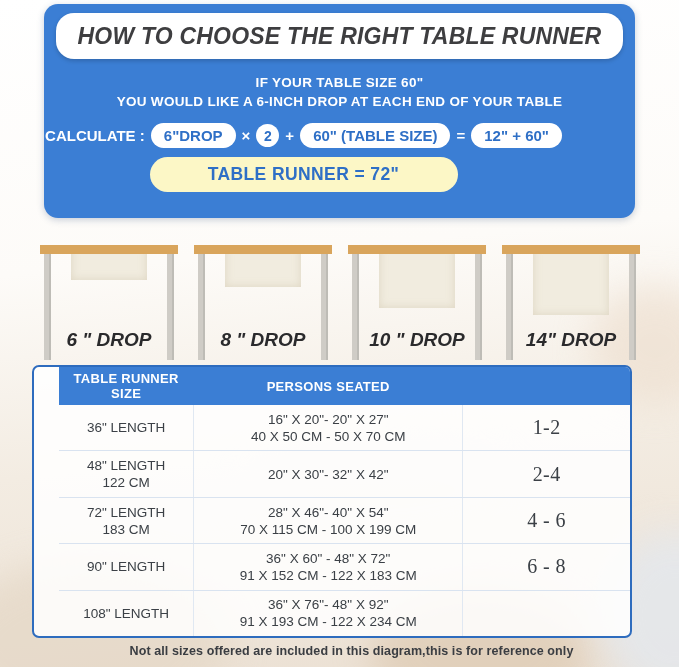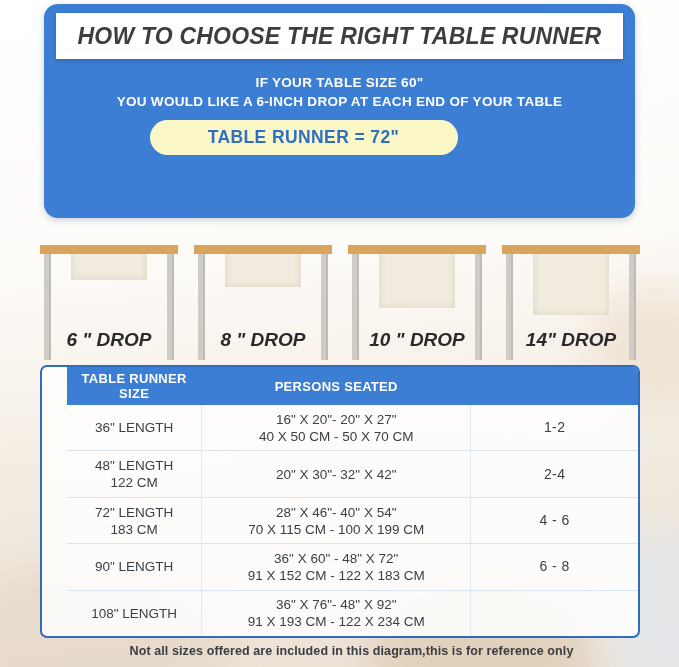--- a/index.html
+++ b/index.html
@@ -9,21 +9,21 @@
   .bg-blob{position:absolute;border-radius:50%;filter:blur(18px);}
   .blob1{left:-50px;top:560px;width:280px;height:170px;background:#e5d8c7;opacity:.75;}
   .blob2{left:370px;top:590px;width:220px;height:130px;background:#d9c3a8;opacity:.55;}
   .blob3{left:600px;top:530px;width:150px;height:170px;background:#e4e8ed;opacity:.85;}
   .blob4{left:590px;top:285px;width:130px;height:120px;background:#ecdccb;opacity:.6;}
   .blob5{left:240px;top:430px;width:280px;height:120px;background:#f0e8dd;opacity:.5;}
 
   
   .blue-panel{position:absolute;left:44px;top:4px;width:591px;height:214px;
     background:var(--blue,#3b7ed4);border-radius:14px;box-shadow:0 2px 7px rgba(40,70,120,.25);}
-  .title-box{margin:9px auto 14px;width:567px;height:46px;background:#fff;border-radius:0;
+  .title-box{margin:9px auto 14px;width:567px;height:46px;background:#fff;border-radius:18px;
     display:flex;align-items:center;justify-content:center;box-shadow:0 2px 4px rgba(0,0,0,.18);}
   .title-box h1{margin:0;font-size:23px;font-weight:bold;font-style:italic;
     color:var(--title-text,#3e3e40);letter-spacing:.2px;white-space:nowrap;}
   .subtitle{margin-top:7px;text-align:center;color:#fff;font-weight:bold;
     font-size:13.5px;line-height:19px;letter-spacing:.3px;}
   .calc-row{position:relative;left:-36px;margin-top:12px;display:flex;align-items:center;
     justify-content:center;gap:6px;color:#fff;font-weight:bold;font-size:15px;white-space:nowrap;}
   .pill{background:#fff;color:var(--pill-blue,#2e6fc6);border-radius:15px;padding:4px 13px;
     font-weight:bold;font-size:15px;white-space:nowrap;}
   .mult-circle{width:23px;height:23px;border-radius:50%;background:#fff;color:var(--pill-blue,#2e6fc6);
@@ -41,34 +41,34 @@
   .leg{position:absolute;top:9px;width:7px;height:106px;background:var(--leg,#cfccc6);
     box-shadow:inset -2px 0 0 rgba(0,0,0,.08);}
   .leg.left{left:4px;}
   .leg.right{right:4px;}
   .runner{position:absolute;top:0;left:50%;transform:translateX(-50%);width:76px;
     background:var(--runner,#f1ecdf);box-shadow:inset 0 0 8px rgba(185,172,140,.35);}
   .drop-label{position:absolute;top:84px;width:100%;text-align:center;font-weight:bold;
     font-style:italic;font-size:19px;color:#2a2a2c;white-space:nowrap;}
 
   
-  .size-table{position:absolute;left:40px;top:365px;width:600px;height:273px;box-sizing:border-box;
+  .size-table{position:absolute;left:32px;top:365px;width:600px;height:273px;box-sizing:border-box;
     border:2px solid var(--border-blue,#2e6cbe);border-radius:7px;background:rgba(255,255,255,.86);
     display:flex;flex-direction:column;overflow:hidden;padding-left:25px;}
   .thead{flex:0 0 38px;background:var(--blue,#3b7ed4);display:grid;
     grid-template-columns:23.5% 47.3% 29.2%;align-items:center;text-align:center;
     color:#fff;font-weight:bold;font-size:13px;letter-spacing:.3px;}
   .tbody{flex:1;display:flex;flex-direction:column;}
   .trow{flex:1;display:grid;grid-template-columns:23.5% 47.3% 29.2%;align-items:center;
     text-align:center;border-top:1px solid #d9e3f0;}
   .trow:first-child{border-top:none;}
   .cell{color:var(--body-text,#3b4046);font-size:13.5px;line-height:17px;align-self:stretch;
     display:flex;flex-direction:column;justify-content:center;}
   .cell.mid{border-left:1px solid #e0e8f2;border-right:1px solid #e0e8f2;}
-  .cell.persons{font-size:14px;letter-spacing:.4px;}
+  .cell.persons{font-size:20px;letter-spacing:.4px;font-family:Liberation Serif, serif;}
 
   .footer-note{position:absolute;top:644px;left:12px;width:100%;text-align:center;
     font-size:12.5px;font-weight:bold;color:#3a3d42;letter-spacing:.1px;}
 </style>
 </head>
 <body>
 
 <div class="stage">
   <div class="bg-blob blob1"></div>
   <div class="bg-blob blob2"></div>
@@ -77,20 +77,30 @@
   <div class="bg-blob blob5"></div>
 
   <div class="blue-panel">
     <div class="title-box">
       <h1>HOW TO CHOOSE THE RIGHT TABLE RUNNER</h1>
     </div>
     <div class="subtitle">
       <div>IF YOUR TABLE SIZE 60"</div>
       <div>YOU WOULD LIKE A 6-INCH DROP AT EACH END OF YOUR TABLE</div>
     </div>
+    <div class="calc-row">
+      <span>CALCULATE :</span>
+      <span class="pill">6"DROP</span>
+      <span>×</span>
+      <span class="mult-circle">2</span>
+      <span>+</span>
+      <span class="pill">60" (TABLE SIZE)</span>
+      <span>=</span>
+      <span class="pill">12" + 60"</span>
+    </div>
     <div class="result-row">
       <div class="result-pill">TABLE RUNNER = 72"</div>
     </div>
   </div>
 
   <div class="diagrams">
   <div class="table-diagram">
     <div class="runner" style="height: 35px;"></div>
     <div class="tabletop"></div>
     <div class="leg left"></div>

